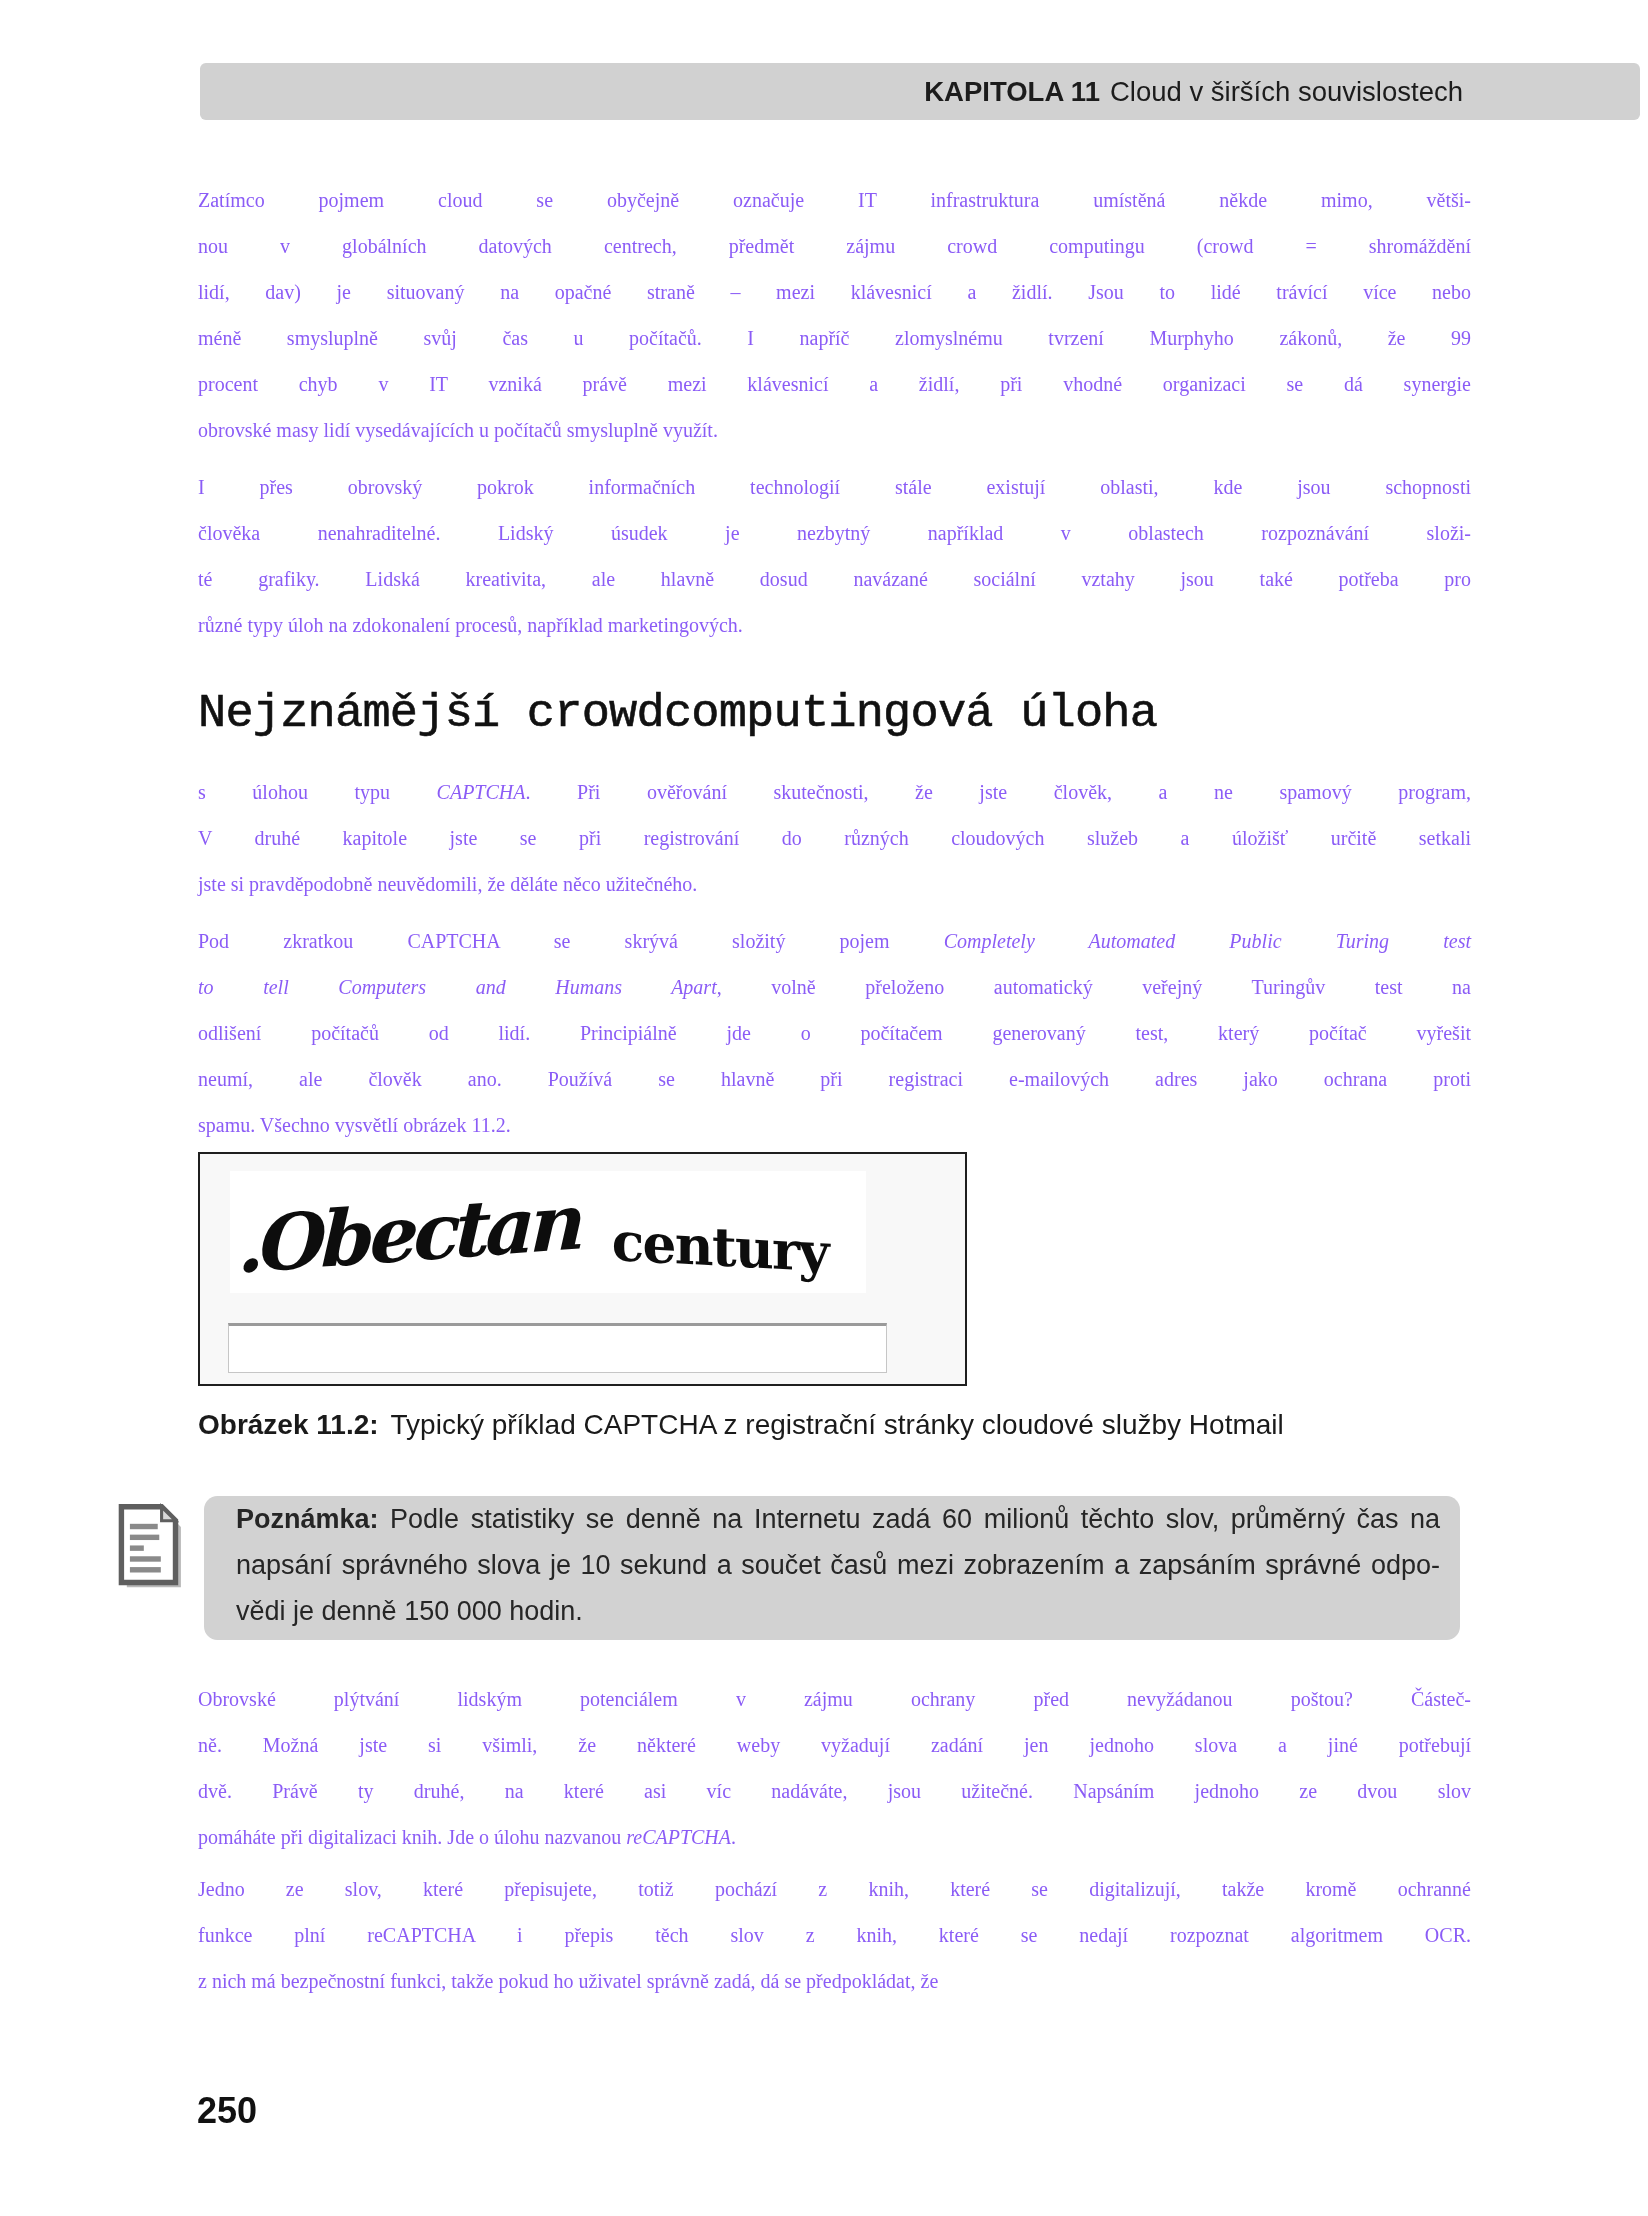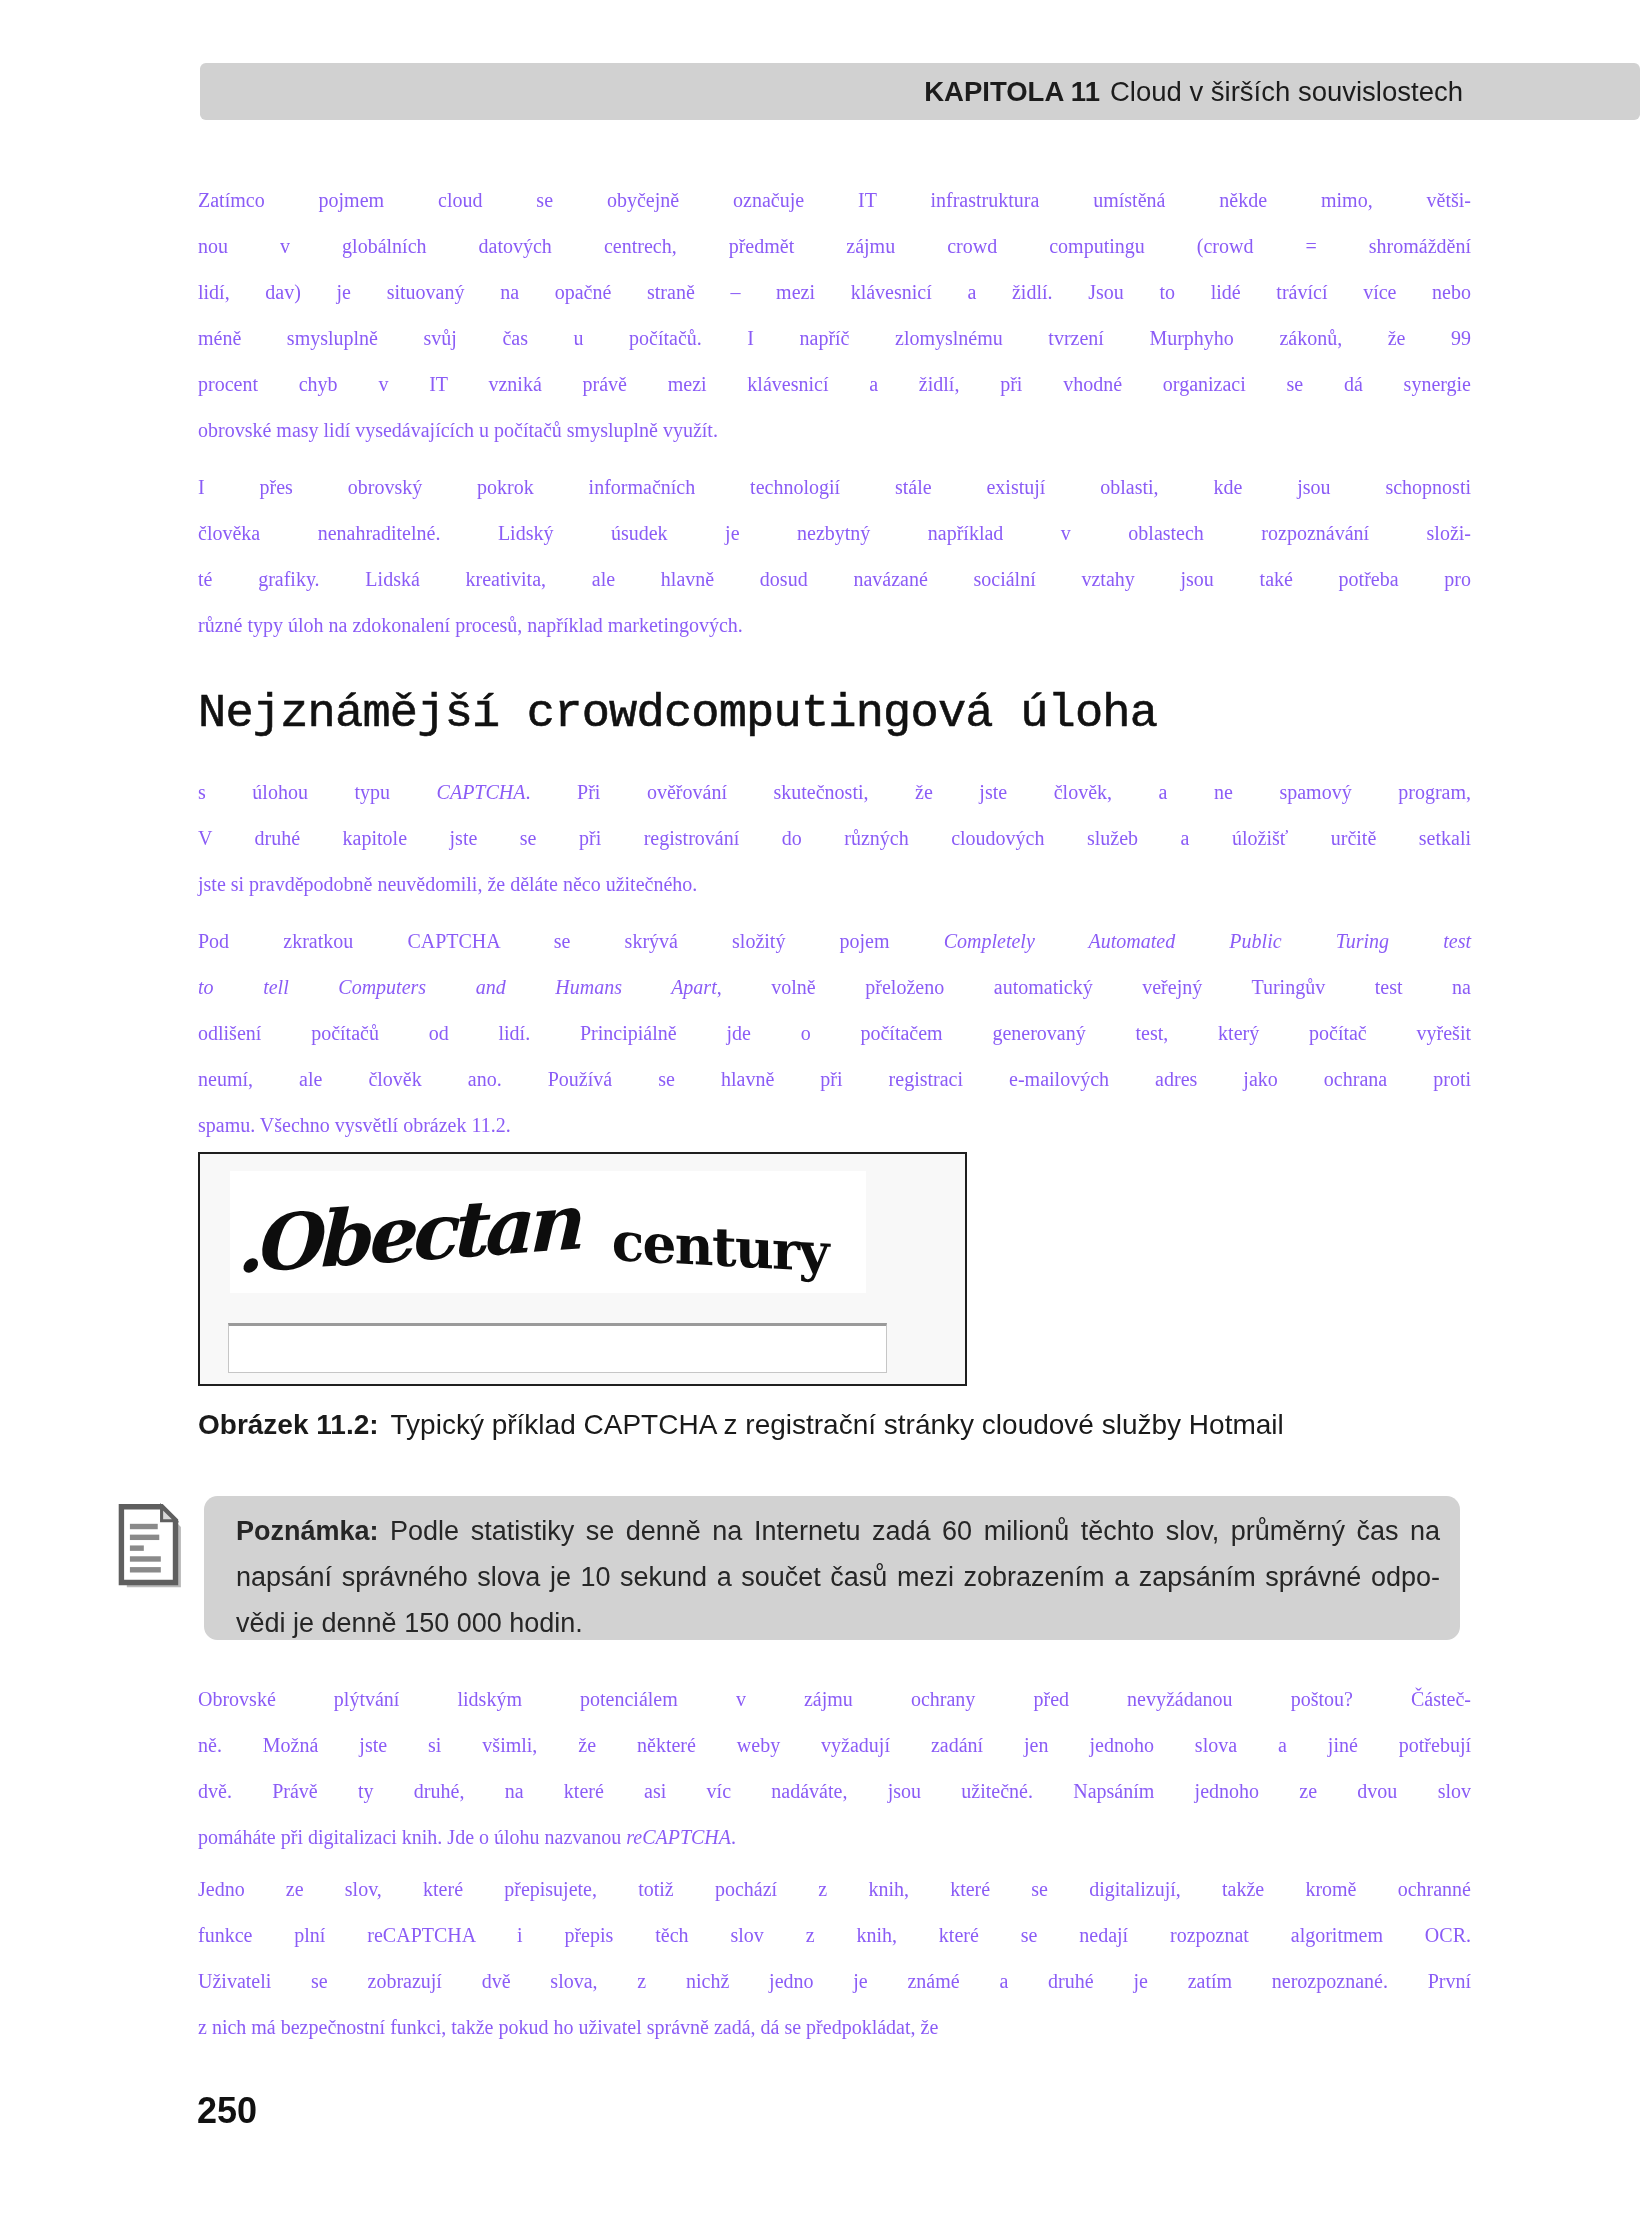--- a/index.html
+++ b/index.html
@@ -59,21 +59,21 @@
   .figure-caption{
     position:absolute; left:198px; top:1409px; width:1273px;
     font-family:"Liberation Sans", sans-serif; font-size:28px; color:#1a1a1a;
     white-space:nowrap;
   }
   .figure-caption .caption-label{font-weight:700; margin-right:12px;}
   
   .note-box{
     position:absolute; left:204px; top:1496px; width:1256px; height:144px;
     background:#d2d2d2; border-radius:13.4px; box-sizing:border-box;
-    padding:12px 20px 0 32px;
+    padding:0 20px 0 32px;
     font-family:"Liberation Sans", sans-serif;
     font-size:27px; line-height:46px; color:#262626;
   }
   .note-text strong{font-weight:700;}
   .note-icon{
     position:absolute; left:116px; top:1503px; width:68px; height:88px;
   }
   
   .page-number{
     position:absolute; left:197px; top:2090px;
@@ -165,20 +165,19 @@
   <div class="para" style="top:1676px">
       <div class="line">Obrovské plýtvání lidským potenciálem v zájmu ochrany před nevyžádanou poštou? Částeč-</div>
       <div class="line">ně. Možná jste si všimli, že některé weby vyžadují zadání jen jednoho slova a jiné potřebují</div>
       <div class="line">dvě. Právě ty druhé, na které asi víc nadáváte, jsou užitečné. Napsáním jednoho ze dvou slov</div>
       <div class="line">pomáháte při digitalizaci knih. Jde o úlohu nazvanou <em>reCAPTCHA</em>.</div>
     </div>
 
   <div class="para" style="top:1866px">
       <div class="line">Jedno ze slov, které přepisujete, totiž pochází z knih, které se digitalizují, takže kromě ochranné</div>
       <div class="line">funkce plní reCAPTCHA i přepis těch slov z knih, které se nedají rozpoznat algoritmem OCR.</div>
-      <div class="line">Uživateli se zobrazují dvě slova, z nichž jedno je známé a druhé je zatím nerozpoznané. První</div>
       <div class="line">z nich má bezpečnostní funkci, takže pokud ho uživatel správně zadá, dá se předpokládat, že</div>
     </div>
 
   <div class="page-number">250</div>
 
 </div>
 
 
 </body></html>

